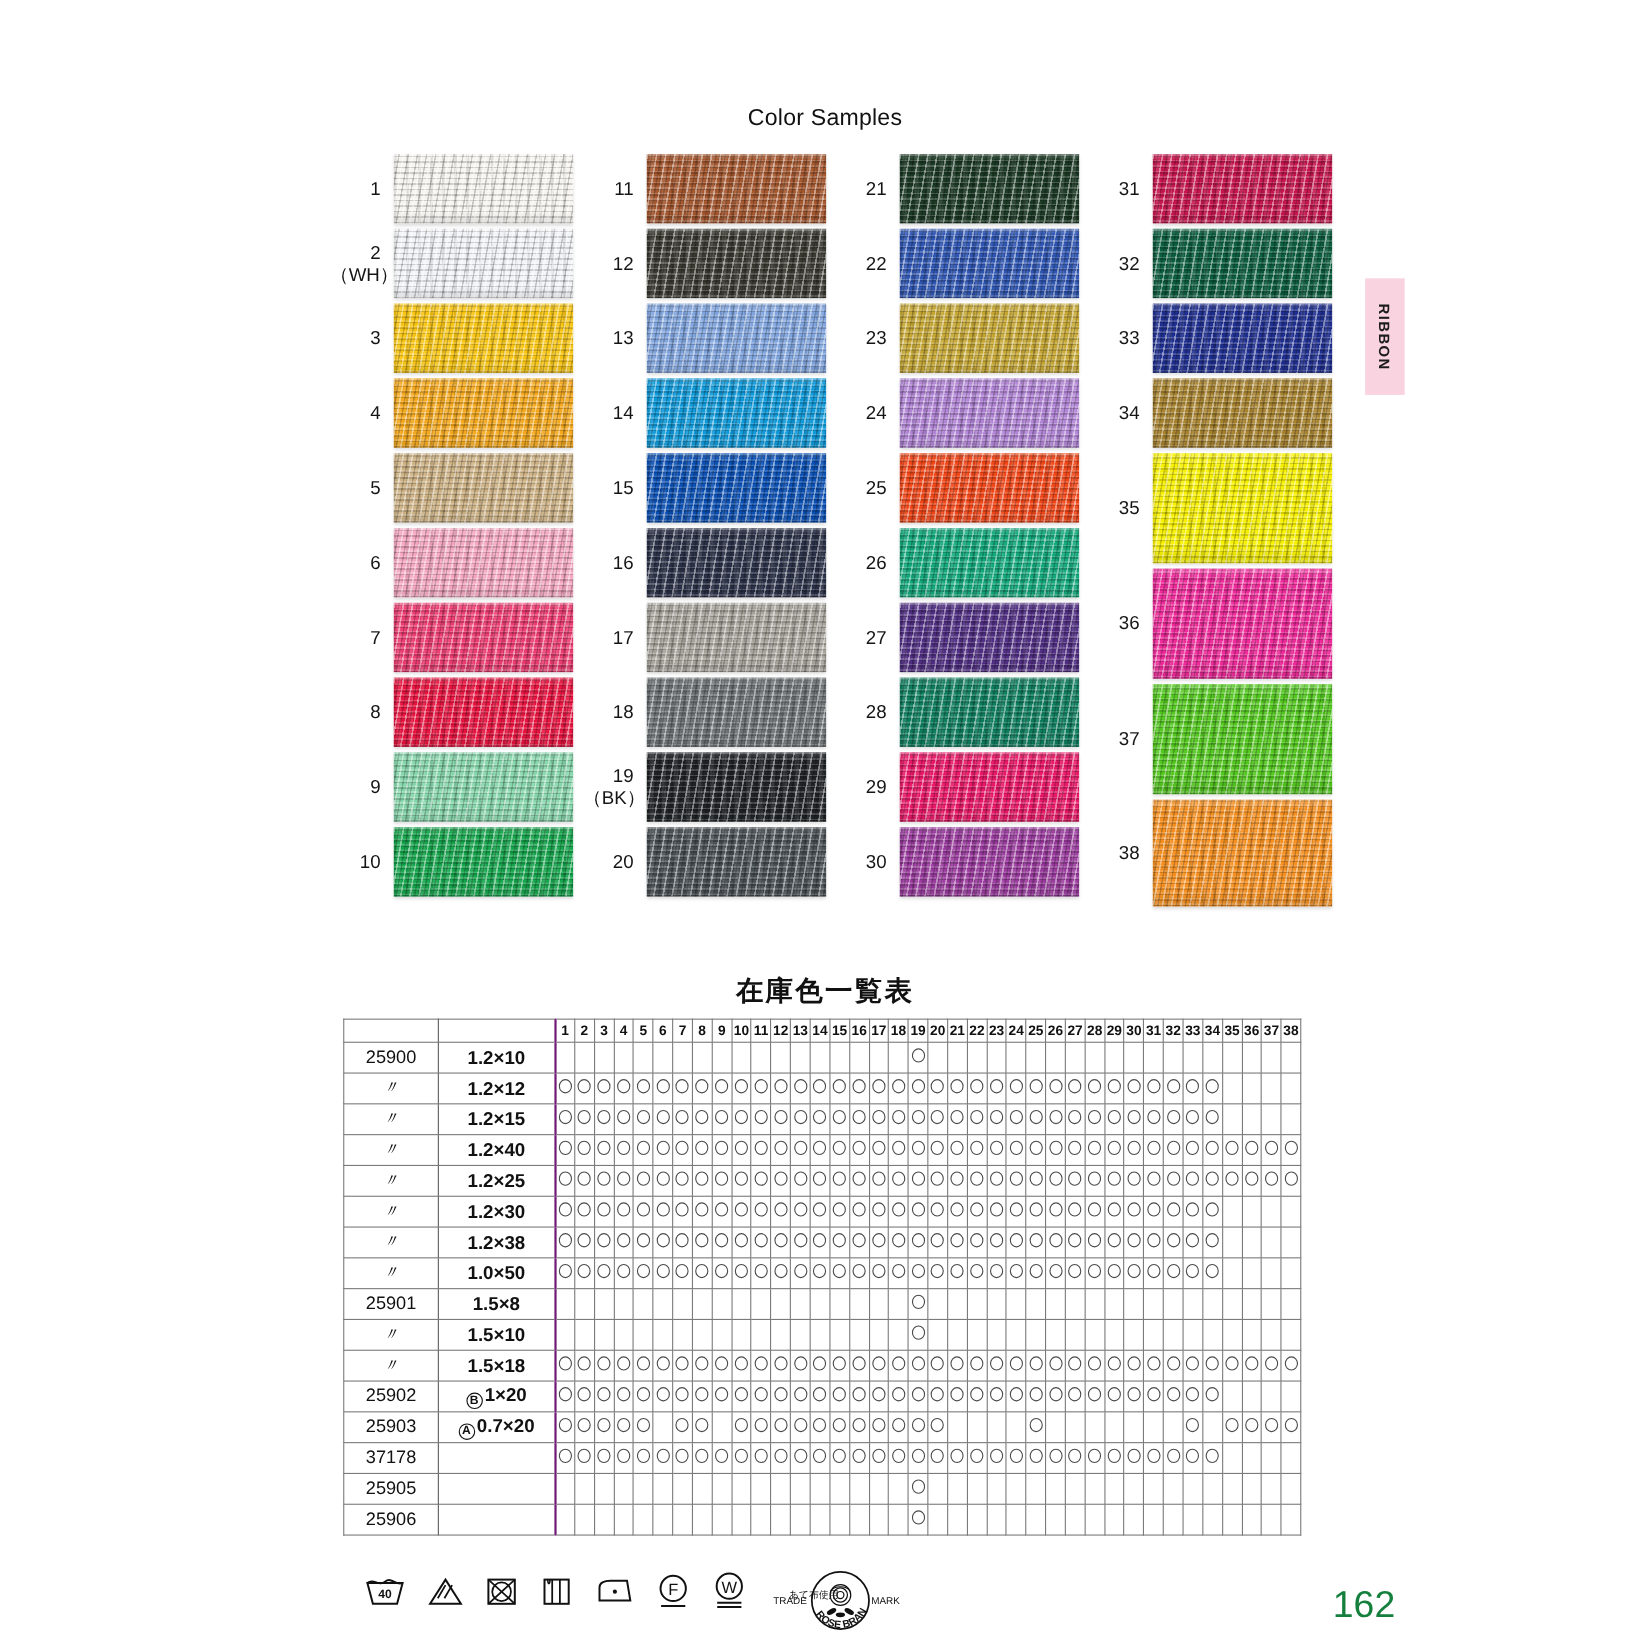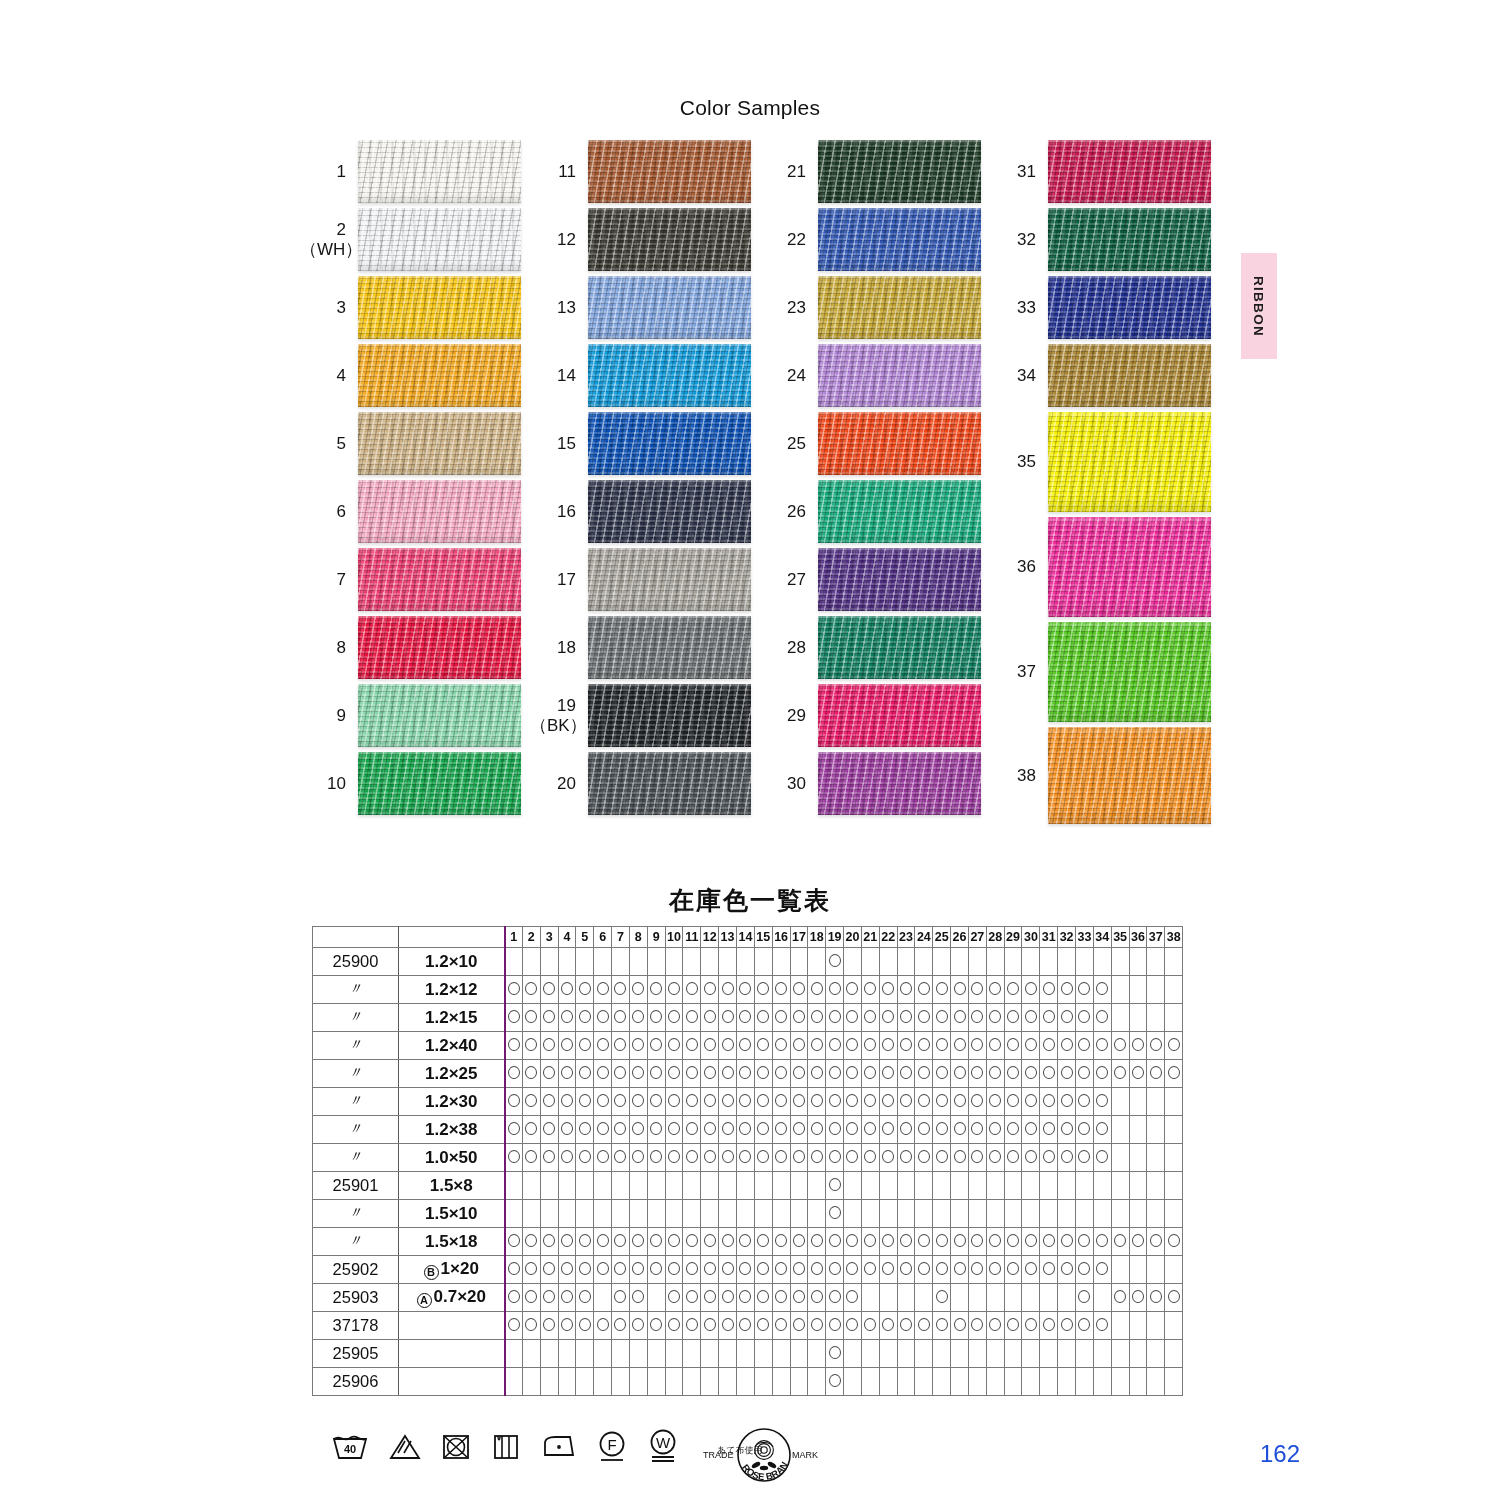--- a/index.html
+++ b/index.html
@@ -217,23 +217,23 @@
   .brand-logo {
     position: absolute;
     top: 1424px; left: 700px;
     display: flex;
     align-items: center;
   }
   .page-num {
     position: absolute;
     top: 1440px; left: 1180px;
     width: 120px;
-    text-align: right;
-    font-size: 24px;
-    color: #1d4ed8;
+    text-align: center;
+    font-size: 34px;
+    color: #15803d;
   }
 </style>
 </head>
 <body>
 
 <div class="page-title">Color Samples</div>
 
 <div class="swatch-area">
   <div class="swatch-cols" id="swatch-cols">
       <div class="swatch-col">

